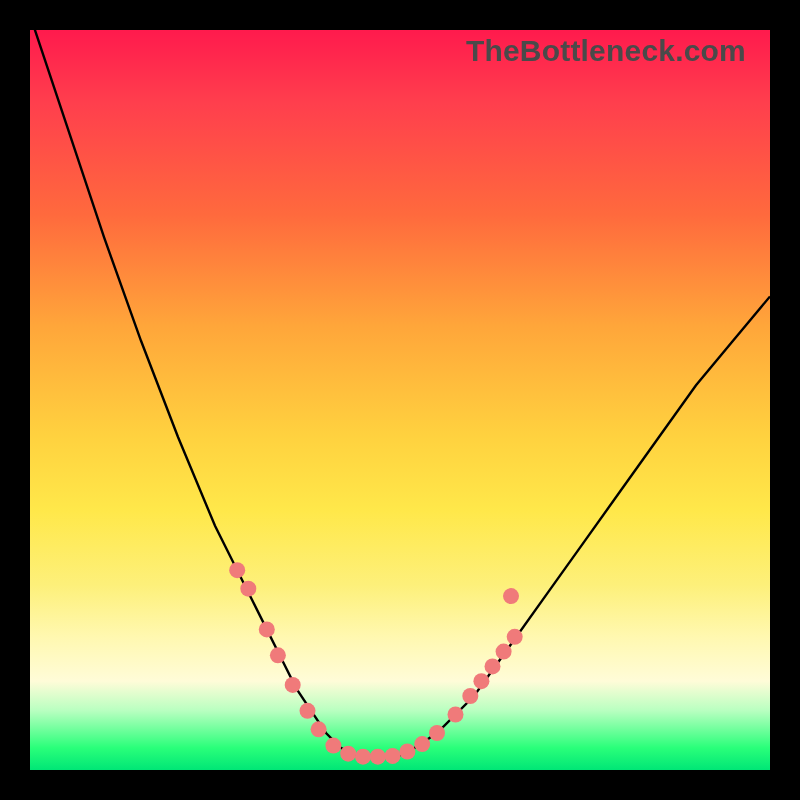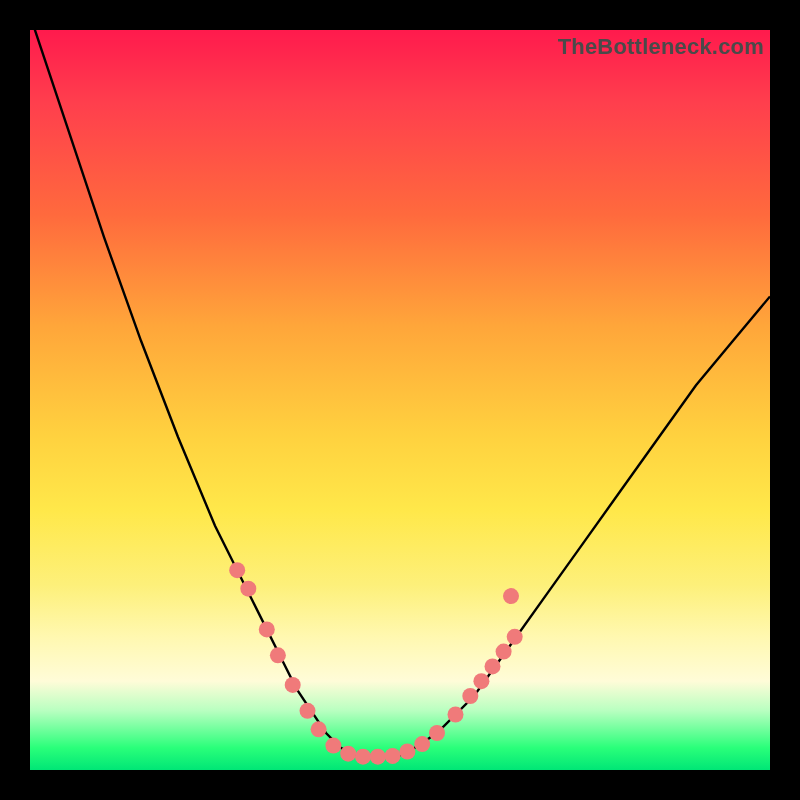--- a/index.html
+++ b/index.html
@@ -35,23 +35,23 @@
       #fff8b0 82%,
       #fffcd8 88%,
       #b8ffc0 92%,
       #2aff7a 97%,
       #00e676 100%
     );
   }
   .watermark {
     position: absolute;
     top: 4px;
-    right: 6px;
+    right: 24px;
     font-family: Arial, Helvetica, sans-serif;
-    font-size: 22px;
+    font-size: 30px;
     font-weight: 600;
     color: #4a4a4a;
     letter-spacing: 0.2px;
     margin-left: 22px;
   }
   svg.curve {
     position: absolute;
     left: 0;
     top: 0;
     width: 740px;

